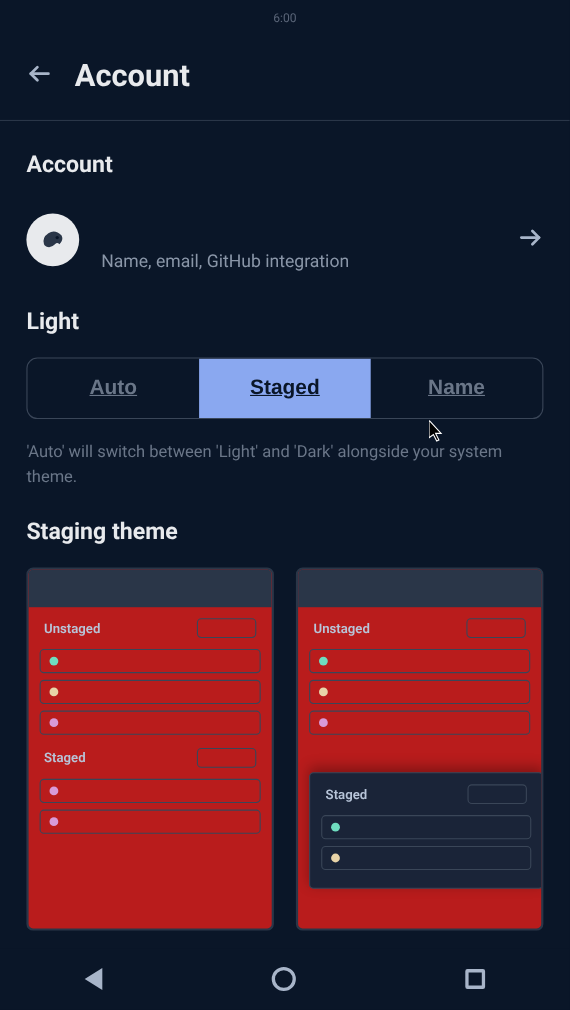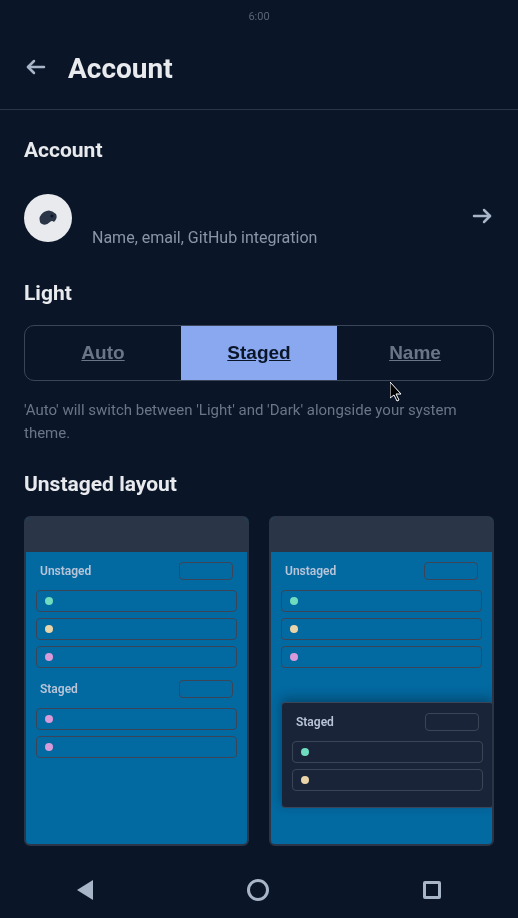--- a/index.html
+++ b/index.html
@@ -145,21 +145,21 @@
     }
     
     .layout-grid {
       display: flex;
       gap: 20px;
       margin-top: 12px;
     }
     
     .layout-card {
       flex: 1;
-      background: #0369a1;
+      background: #b91c1c;
       border: 2px solid #2a3648;
       border-radius: 6px;
       height: 330px;
       overflow: hidden;
       cursor: pointer;
     }
     
     .layout-card-topbar {
       height: 34px;
       background: #2a3648;
@@ -315,21 +315,21 @@
   <h2 class="section-title">Light</h2>
 
   <div class="segmented-control">
     <button class="segment">Auto</button>
     <button class="segment active">Staged</button>
     <button class="segment">Name</button>
   </div>
 
   <p class="help-text">'Auto' will switch between 'Light' and 'Dark' alongside your system theme.</p>
 
-  <h2 class="section-title">Unstaged layout</h2>
+  <h2 class="section-title">Staging theme</h2>
 
   <div class="layout-grid">
 
     <div class="layout-card">
       <div class="layout-card-topbar"></div>
       <div class="layout-card-content">
         <div class="mini-section">
           <div class="mini-header">
             <span class="mini-label">Unstaged</span>
             <span class="mini-chip"></span>

